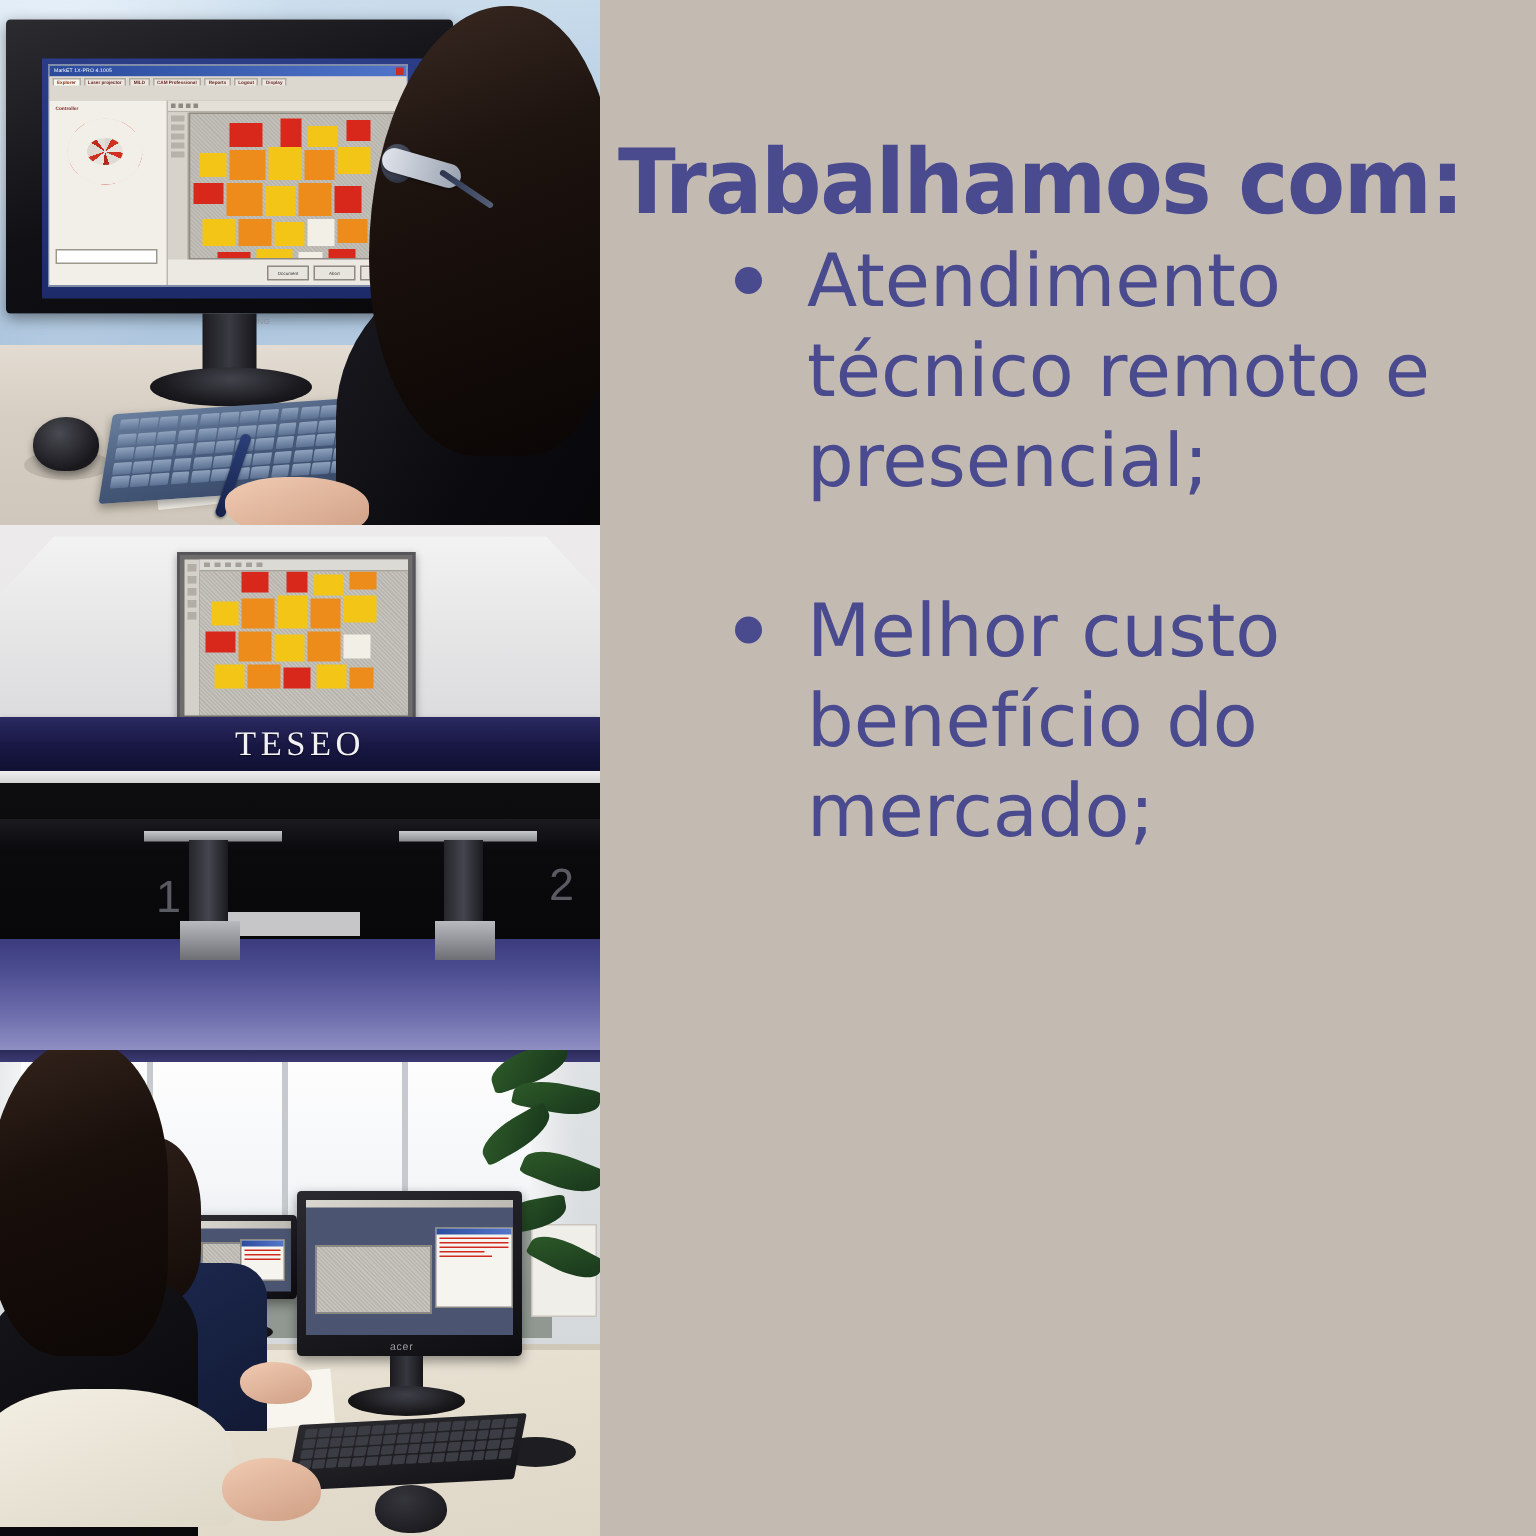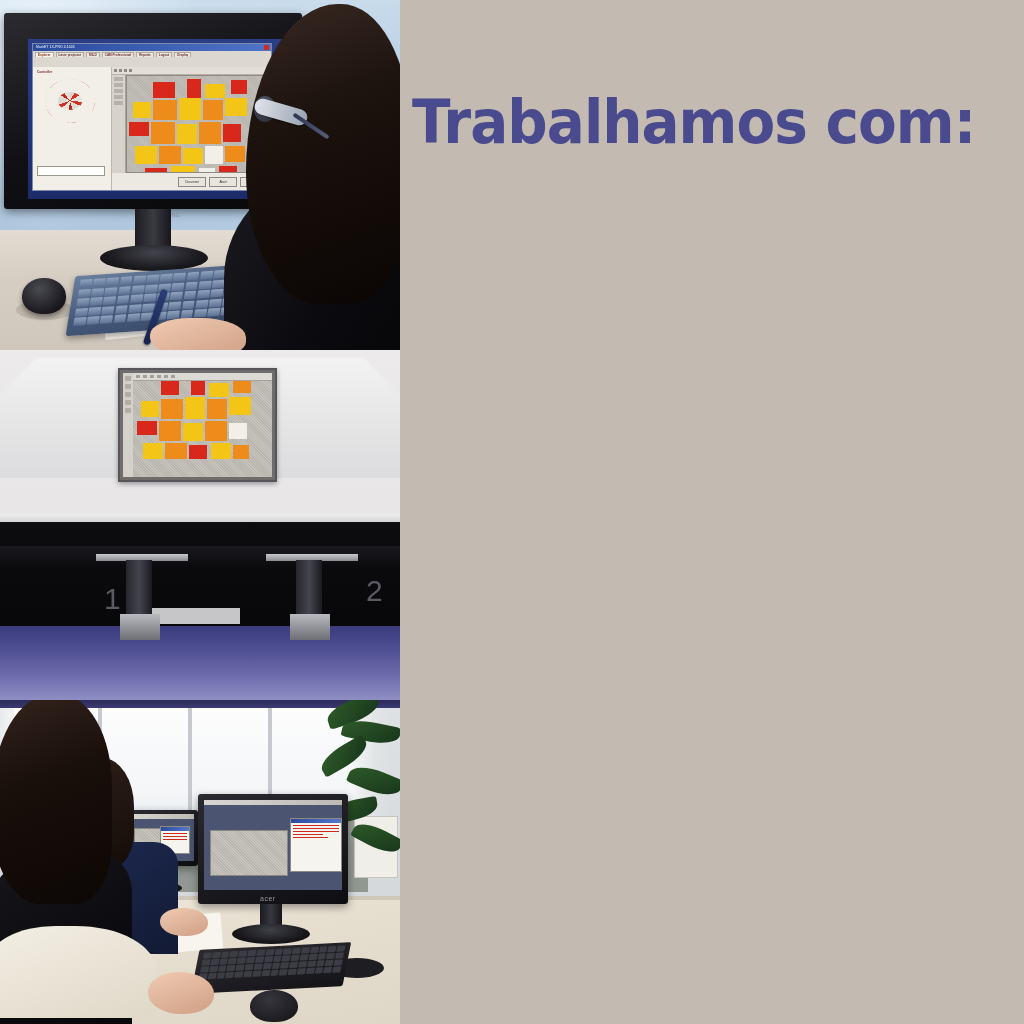--- a/index.html
+++ b/index.html
@@ -454,20 +454,23 @@
         <div class="p2-scrtitle">
           <i></i>
             <i></i>
             <i></i>
             <i></i>
             <i></i>
             <i></i>
         </div>
       </div>
 
+      <div class="p2-band">
+        <span class="p2-logo">TESEO</span>
+      </div>
       <div class="p2-rail"></div>
       <div class="p2-dark"></div>
       <div class="p2-gantry"></div>
       <div class="p2-floorlight"></div>
       <div class="p2-table"></div>
 
       <div class="p2-head" style="left:118px;">
         <div class="hbar"></div>
           <div class="hcol"></div>
           <div class="hfoot"></div>
@@ -623,15 +626,23 @@
         <div class="p3-hairA"></div>
       </div>
       <div class="p3-handA"></div>
     </div>
   </div>
 
   <div class="text-col">
     <h1 class="title">Trabalhamos com:</h1>
 
     <ul class="bullets" style="list-style:none;margin:0;padding:0;">
+      <li class="bullet">
+        <span class="dot"></span>
+        <span class="btext">Atendimento técnico remoto e presencial;</span>
+      </li>
+      <li class="bullet">
+        <span class="dot"></span>
+        <span class="btext">Melhor custo benefício do mercado;</span>
+      </li>
     </ul>
   </div>
 </div>
 
 </body></html>

